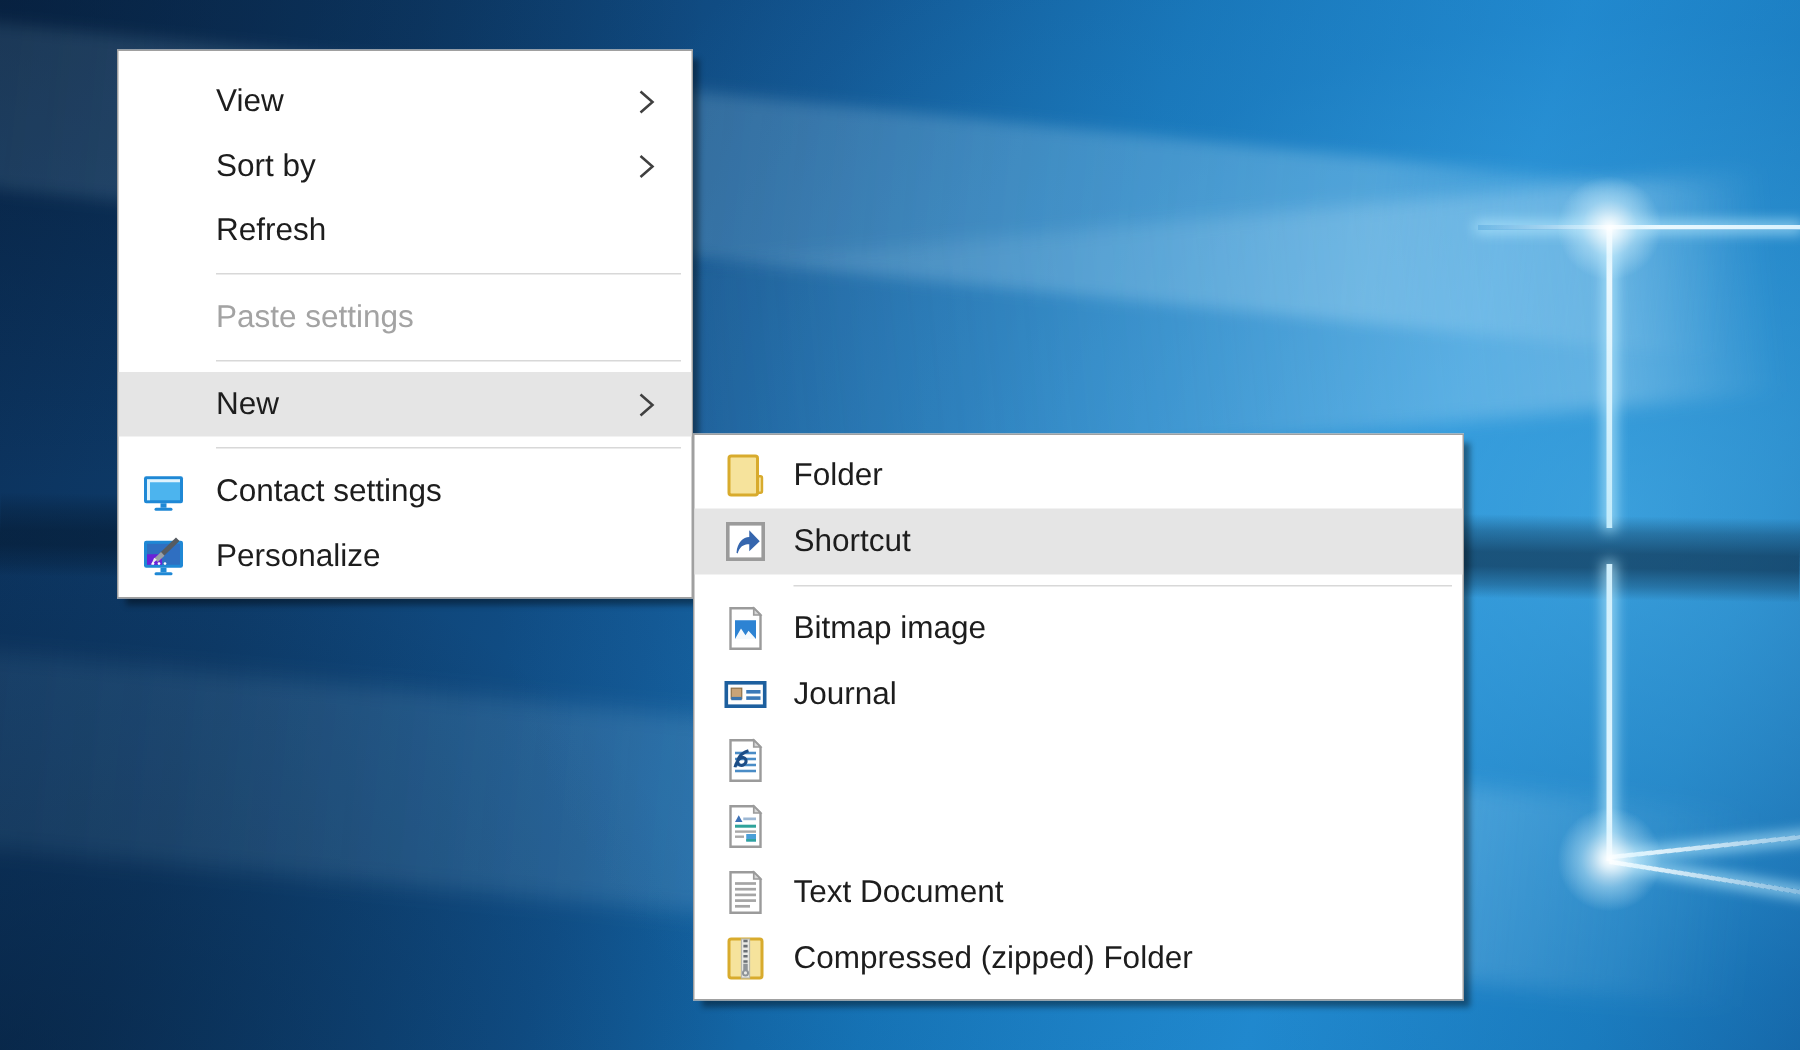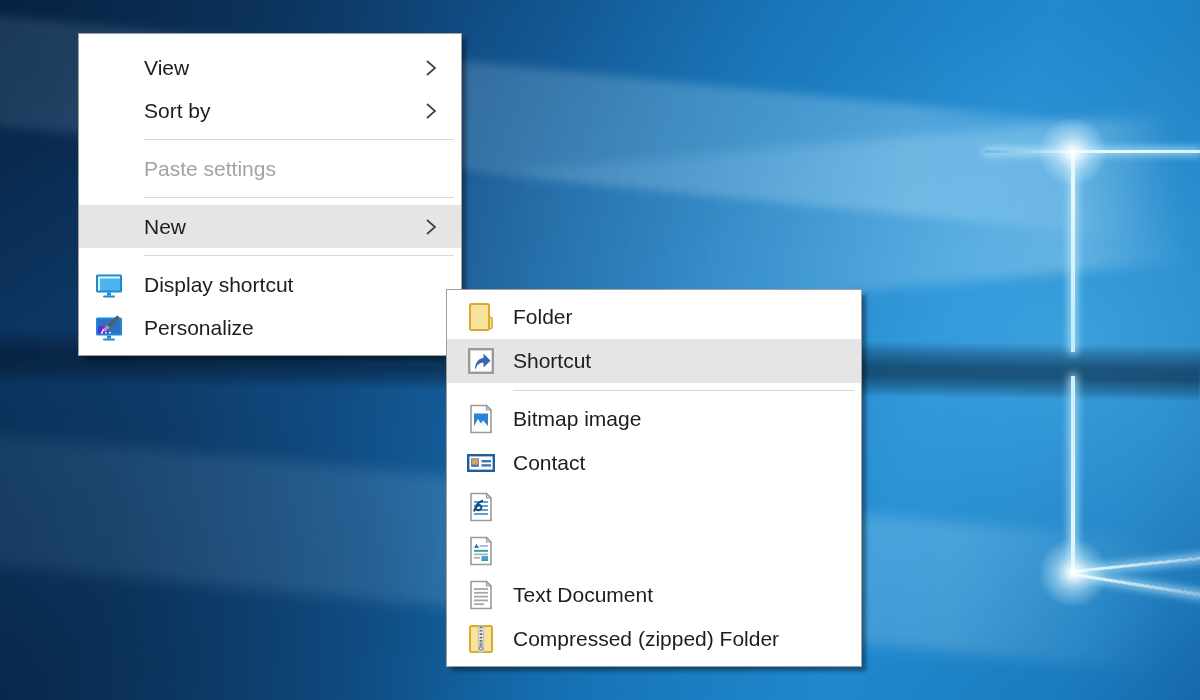--- a/index.html
+++ b/index.html
@@ -40,21 +40,21 @@
     background:linear-gradient(to right,#f4fcff, rgba(214,240,253,.55));}
   .glow{position:absolute;width:70px;height:70px;pointer-events:none;border-radius:50%;
     background:radial-gradient(circle, rgba(255,255,255,.98), rgba(210,242,255,.45) 38%, rgba(210,242,255,0) 70%);}
   .glow1{left:1038px;top:117px;}
   .glow2{left:1038px;top:538px;}
 
   
   .menu{position:absolute;background:#ffffff;border:1px solid #a0a0a0;box-sizing:border-box;
     box-shadow:5px 5px 4px -1px rgba(0,0,0,.40);font-size:21px;color:#1d1d1d;}
   .menu1{left:78px;top:33px;width:384px;padding:12px 0 6px 0;}
-  .menu2{left:446px;top:289px;width:416px;padding:5px 0;}
+  .menu2{left:462px;top:289px;width:514px;padding:5px 0;}
   .mrow{position:relative;display:flex;align-items:center;height:43px;padding-left:65px;box-sizing:border-box;cursor:default;}
   .menu2 .mrow{height:44px;padding-left:66px;}
   .mrow.hl{background:#e5e5e5;}
   .mrow.disabled{color:#a3a3a3;}
   .mi-icon{position:absolute;left:16px;top:50%;transform:translateY(-50%);width:28px;height:28px;display:block;}
   .menu2 .mi-icon{left:19px;width:30px;height:30px;}
   .chev{margin-left:auto;margin-right:23px;display:flex;align-items:center;}
   .msep{height:1px;background:#d8d8d8;margin:7px 7px 7px 65px;}
   .menu2 .msep{margin:7px 7px 6px 66px;}
   .mlabel{white-space:nowrap;}
@@ -89,20 +89,23 @@
 
   <div class="mrow">
     <span class="mlabel">Sort by</span>
     <span class="chev">
       <svg width="13" height="18" viewBox="0 0 13 18">
           <polyline points="2,2 10,9 2,16" fill="none" stroke="#404040" stroke-width="1.7"></polyline>
         </svg>
     </span>
   </div>
 
+  <div class="mrow">
+    <span class="mlabel">Refresh</span>
+  </div>
 
   <div class="msep"></div>
 
 
   <div class="mrow disabled">
     <span class="mlabel">Paste settings</span>
   </div>
 
   <div class="msep"></div>
 
@@ -120,21 +123,21 @@
   <div class="mrow">
     <span class="mi-icon">
       <svg width="28" height="28" viewBox="0 0 28 28">
         <rect x="1" y="3.5" width="26" height="18" rx="1.5" fill="#1f88d5"></rect>
         <rect x="3" y="5.5" width="22" height="14" fill="#4cb4ee"></rect>
         <path d="M3 5.5 h22 v2 h-20 v12 h-2 z" fill="#dff3fd"></path>
         <rect x="12" y="21.5" width="4" height="3" fill="#1f88d5"></rect>
         <rect x="8" y="24.5" width="12" height="2" rx="1" fill="#1f88d5"></rect>
       </svg>
     </span>
-    <span class="mlabel">Display shortcut</span>
+    <span class="mlabel">Contact settings</span>
   </div>
 
   <div class="mrow">
     <span class="mi-icon">
       <svg width="28" height="28" viewBox="0 0 28 28">
         <rect x="1" y="3.5" width="26" height="18" rx="1.5" fill="#1f88d5"></rect>
         <rect x="3" y="5.5" width="22" height="14" fill="#2f6fc1"></rect>
         <rect x="3" y="12.5" width="10" height="7" fill="#6a22d8"></rect>
         <line x1="12" y1="13.5" x2="23.5" y2="2.5" stroke="#565b61" stroke-width="3.4"></line>
         <line x1="9" y1="16.5" x2="13.5" y2="12.2" stroke="#9aa0a6" stroke-width="3.4"></line>
@@ -189,21 +192,21 @@
   <div class="mrow">
     <span class="mi-icon">
       <svg width="30" height="30" viewBox="0 0 30 30">
         <rect x="2.2" y="7.2" width="25.6" height="15.6" fill="#fdfdfd" stroke="#1d5f9e" stroke-width="2.4"></rect>
         <rect x="5.5" y="10.8" width="7" height="7" fill="#c9a377" stroke="#8d7048" stroke-width=".8"></rect>
         <rect x="5.5" y="16.6" width="7" height="2.2" fill="#3b74ae"></rect>
         <rect x="15.5" y="12" width="9.5" height="2.4" fill="#3b79b8"></rect>
         <rect x="15.5" y="16.2" width="9.5" height="2.4" fill="#3b79b8"></rect>
       </svg>
     </span>
-    <span class="mlabel">Contact</span>
+    <span class="mlabel">Journal</span>
   </div>
 
   <div class="mrow">
     <span class="mi-icon">
       <svg width="30" height="30" viewBox="0 0 30 30">
         <path d="M5 1.5 H20.5 L25 6 V28.5 H5 Z" fill="#fff" stroke="#9b9b9b" stroke-width="1.6"></path>
         <path d="M20.5 1.5 V6 H25 Z" fill="#d7d7d7" stroke="#9b9b9b" stroke-width="1.1"></path>
         <g stroke="#4a8cc6" stroke-width="1.7">
           <line x1="8" y1="10" x2="22" y2="10"></line>
           <line x1="8" y1="14" x2="22" y2="14"></line>

